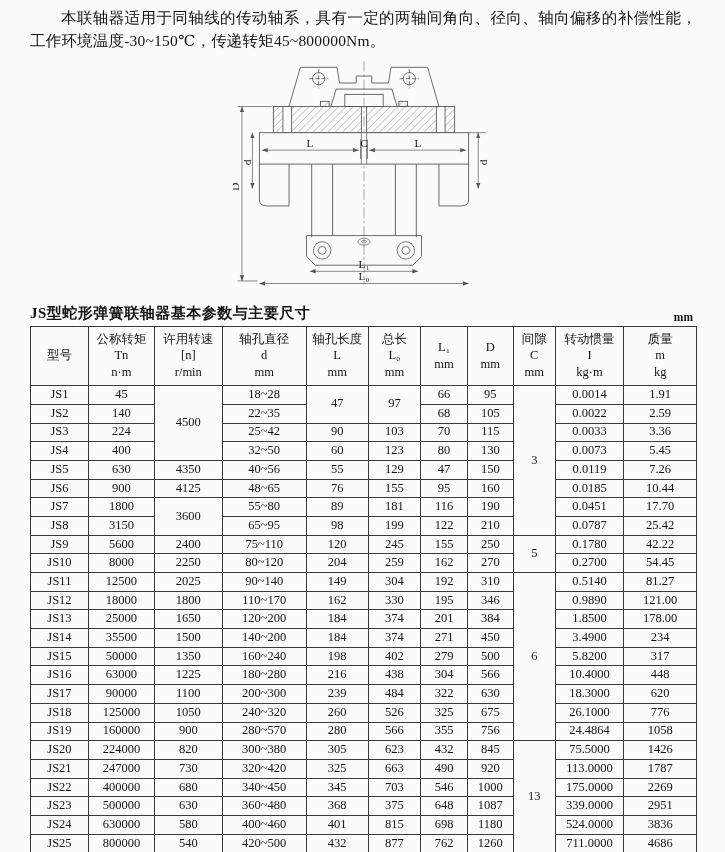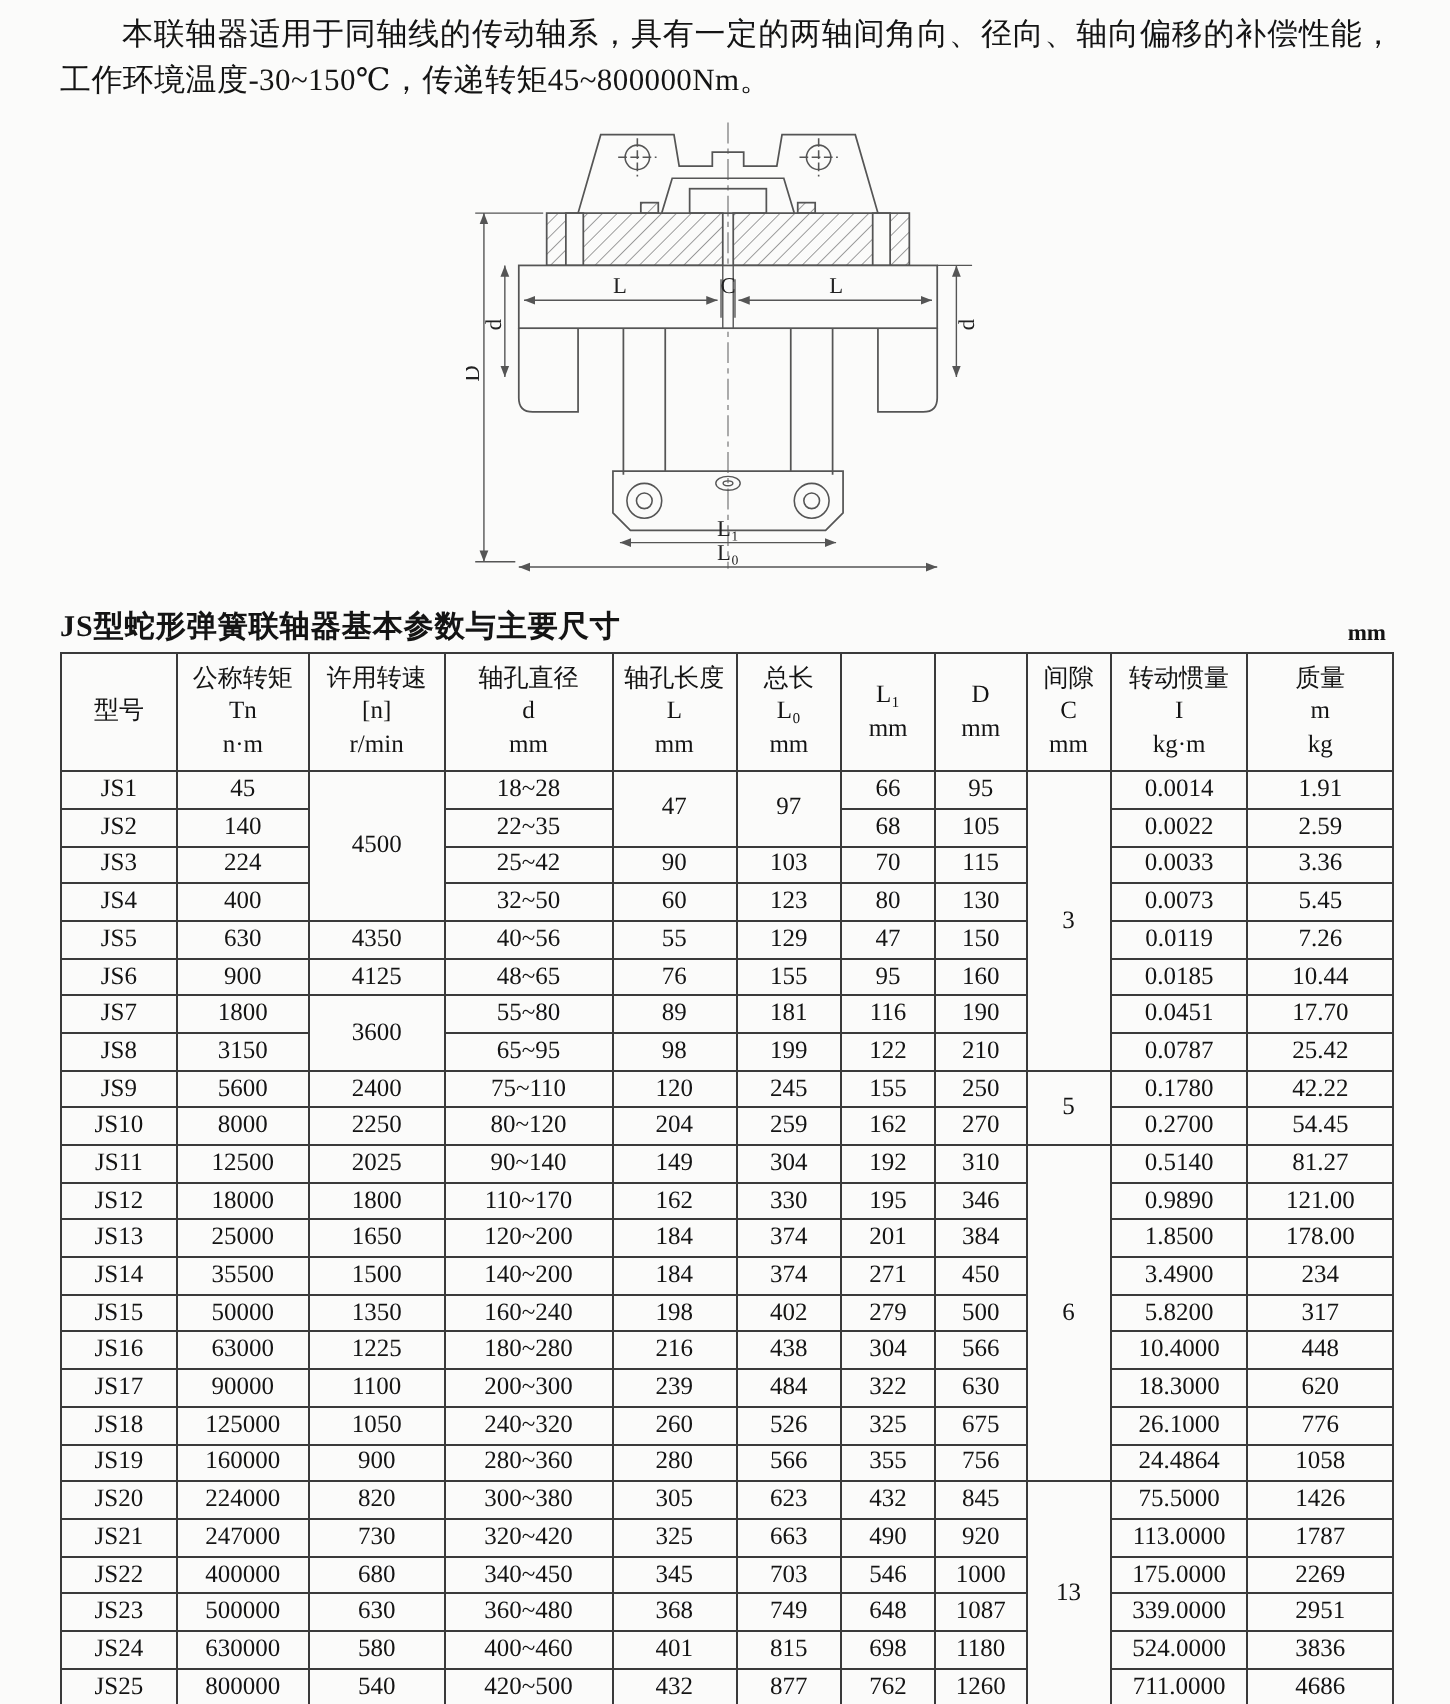--- a/index.html
+++ b/index.html
@@ -395,21 +395,21 @@
           <td>526</td>
           <td>325</td>
           <td>675</td>
           <td>26.1000</td>
           <td>776</td>
         </tr>
         <tr>
           <td>JS19</td>
           <td>160000</td>
           <td>900</td>
-          <td>280~360</td>
+          <td>280~570</td>
           <td>280</td>
           <td>566</td>
           <td>355</td>
           <td>756</td>
           <td>24.4864</td>
           <td>1058</td>
         </tr>
         <tr>
           <td>JS20</td>
           <td>224000</td>
@@ -446,21 +446,21 @@
           <td>1000</td>
           <td>175.0000</td>
           <td>2269</td>
         </tr>
         <tr>
           <td>JS23</td>
           <td>500000</td>
           <td>630</td>
           <td>360~480</td>
           <td>368</td>
-          <td>749</td>
+          <td>375</td>
           <td>648</td>
           <td>1087</td>
           <td>339.0000</td>
           <td>2951</td>
         </tr>
         <tr>
           <td>JS24</td>
           <td>630000</td>
           <td>580</td>
           <td>400~460</td>

